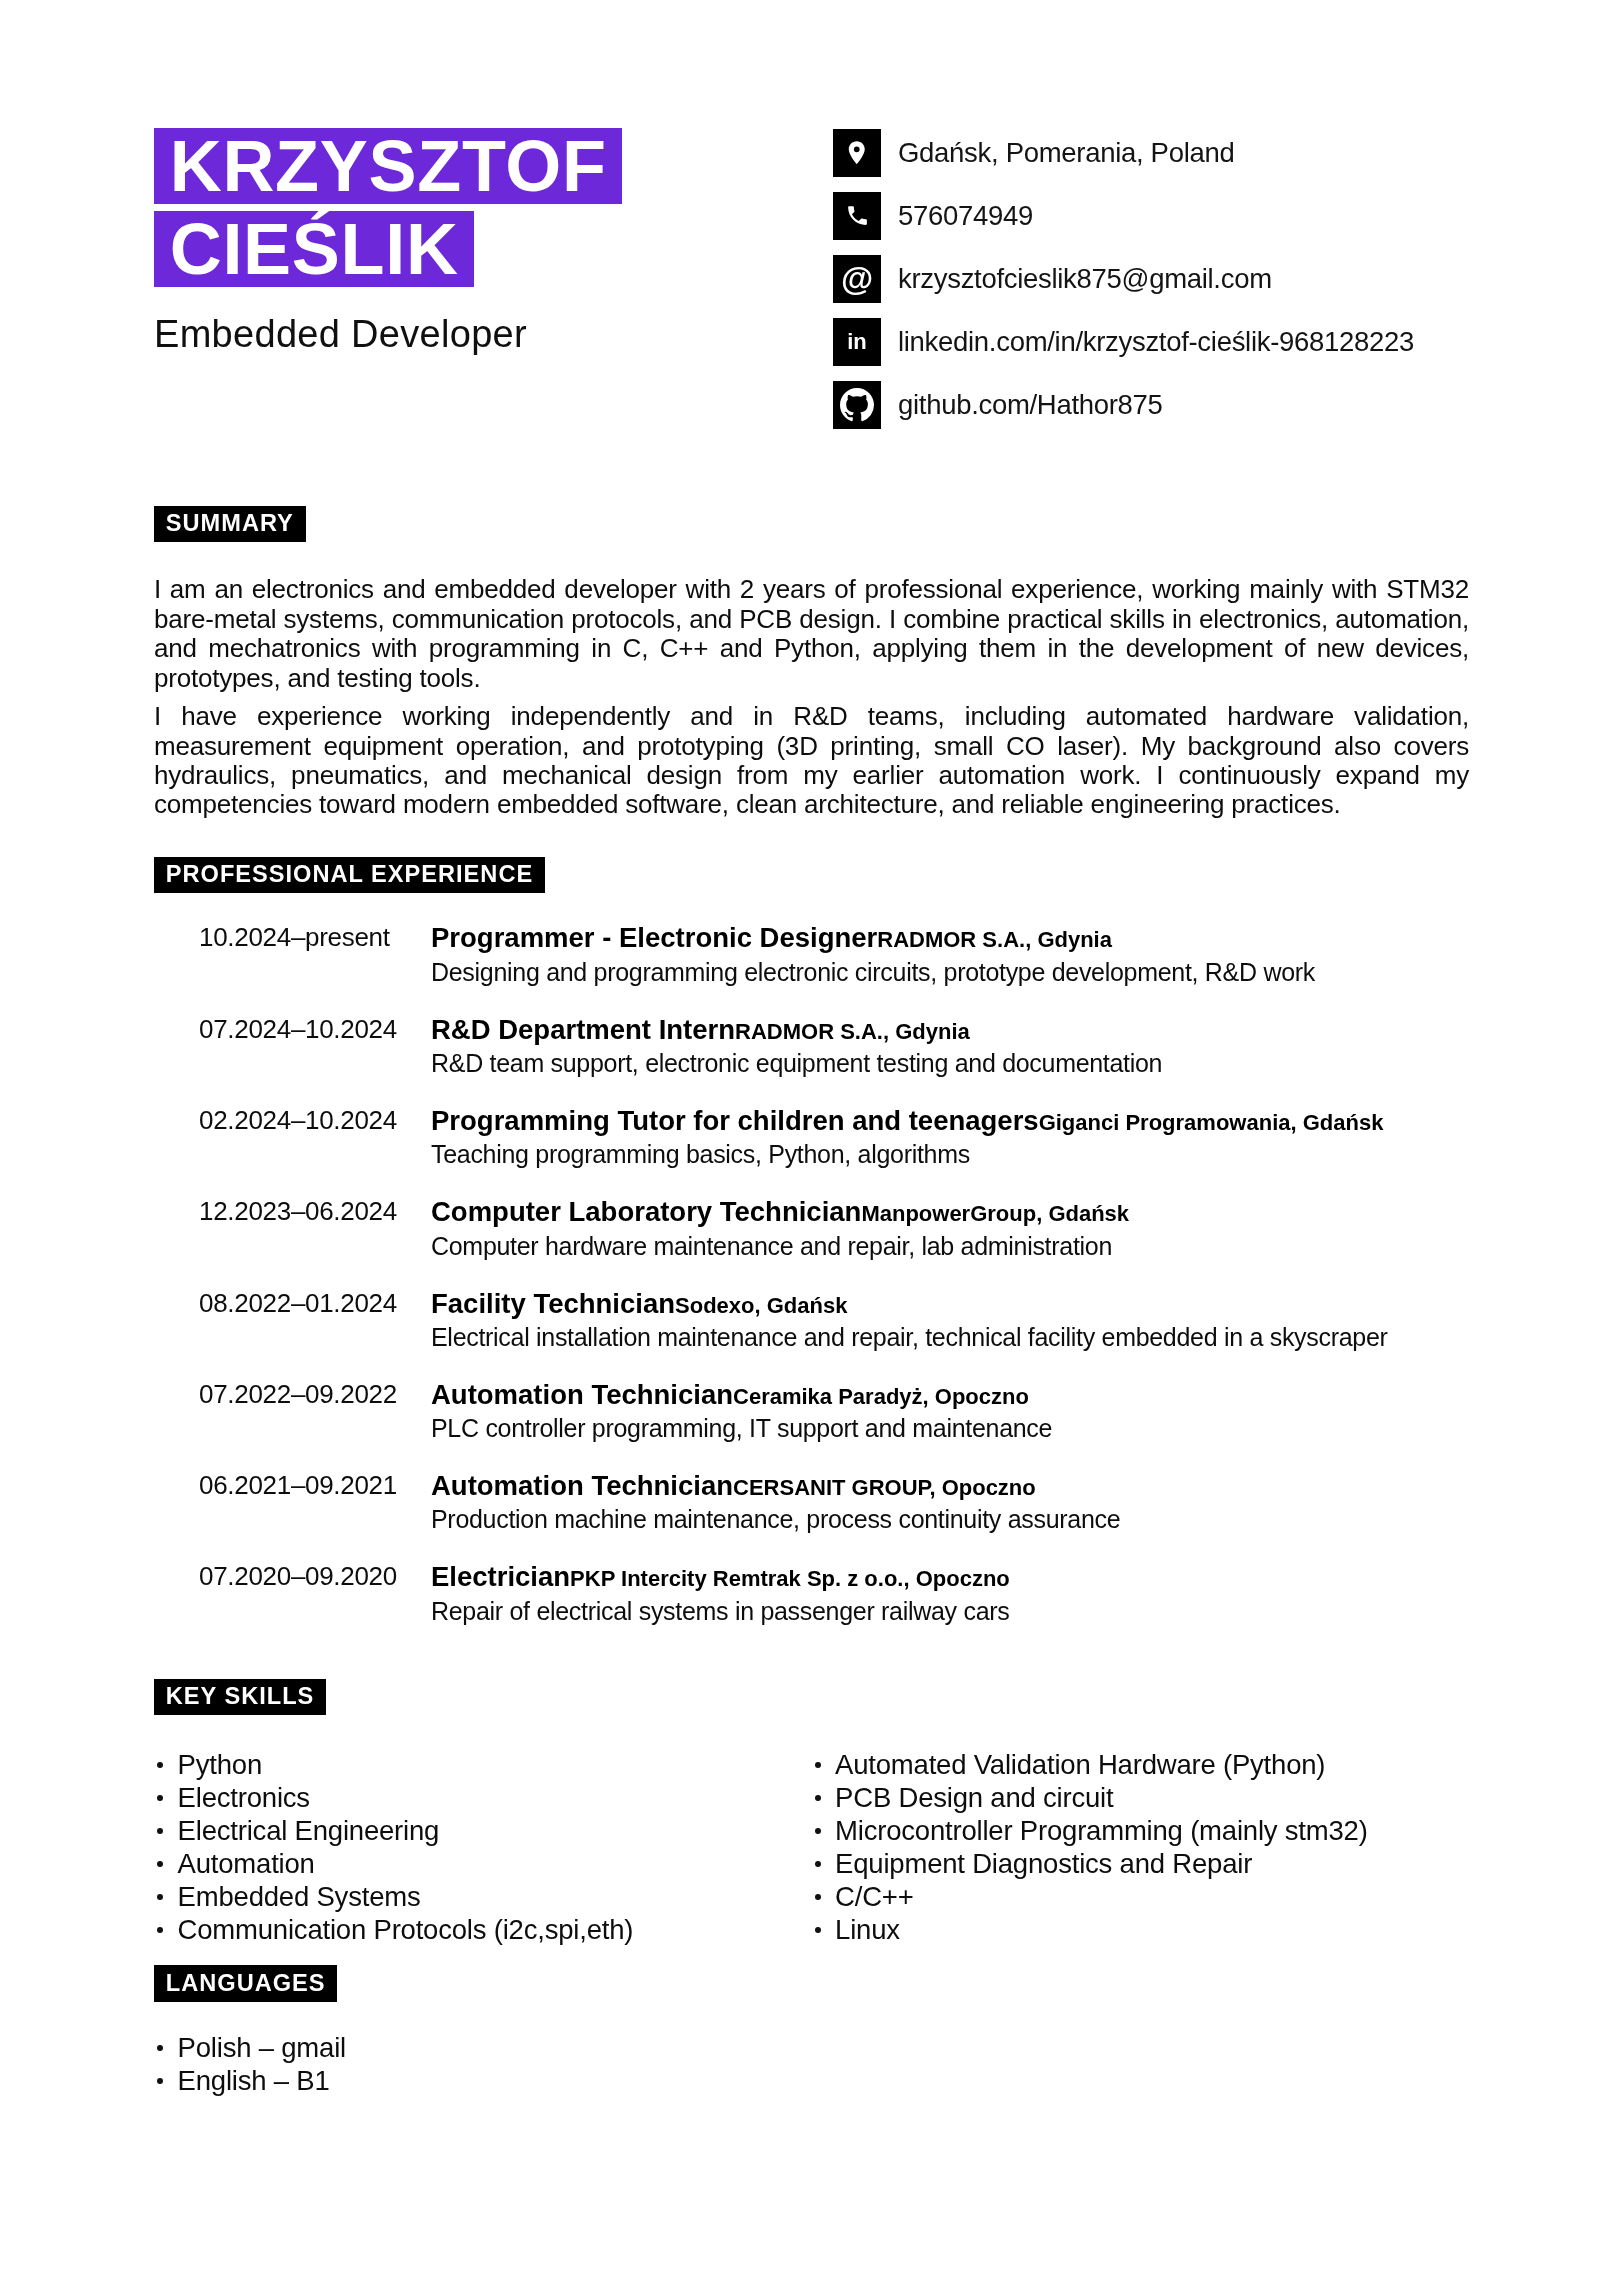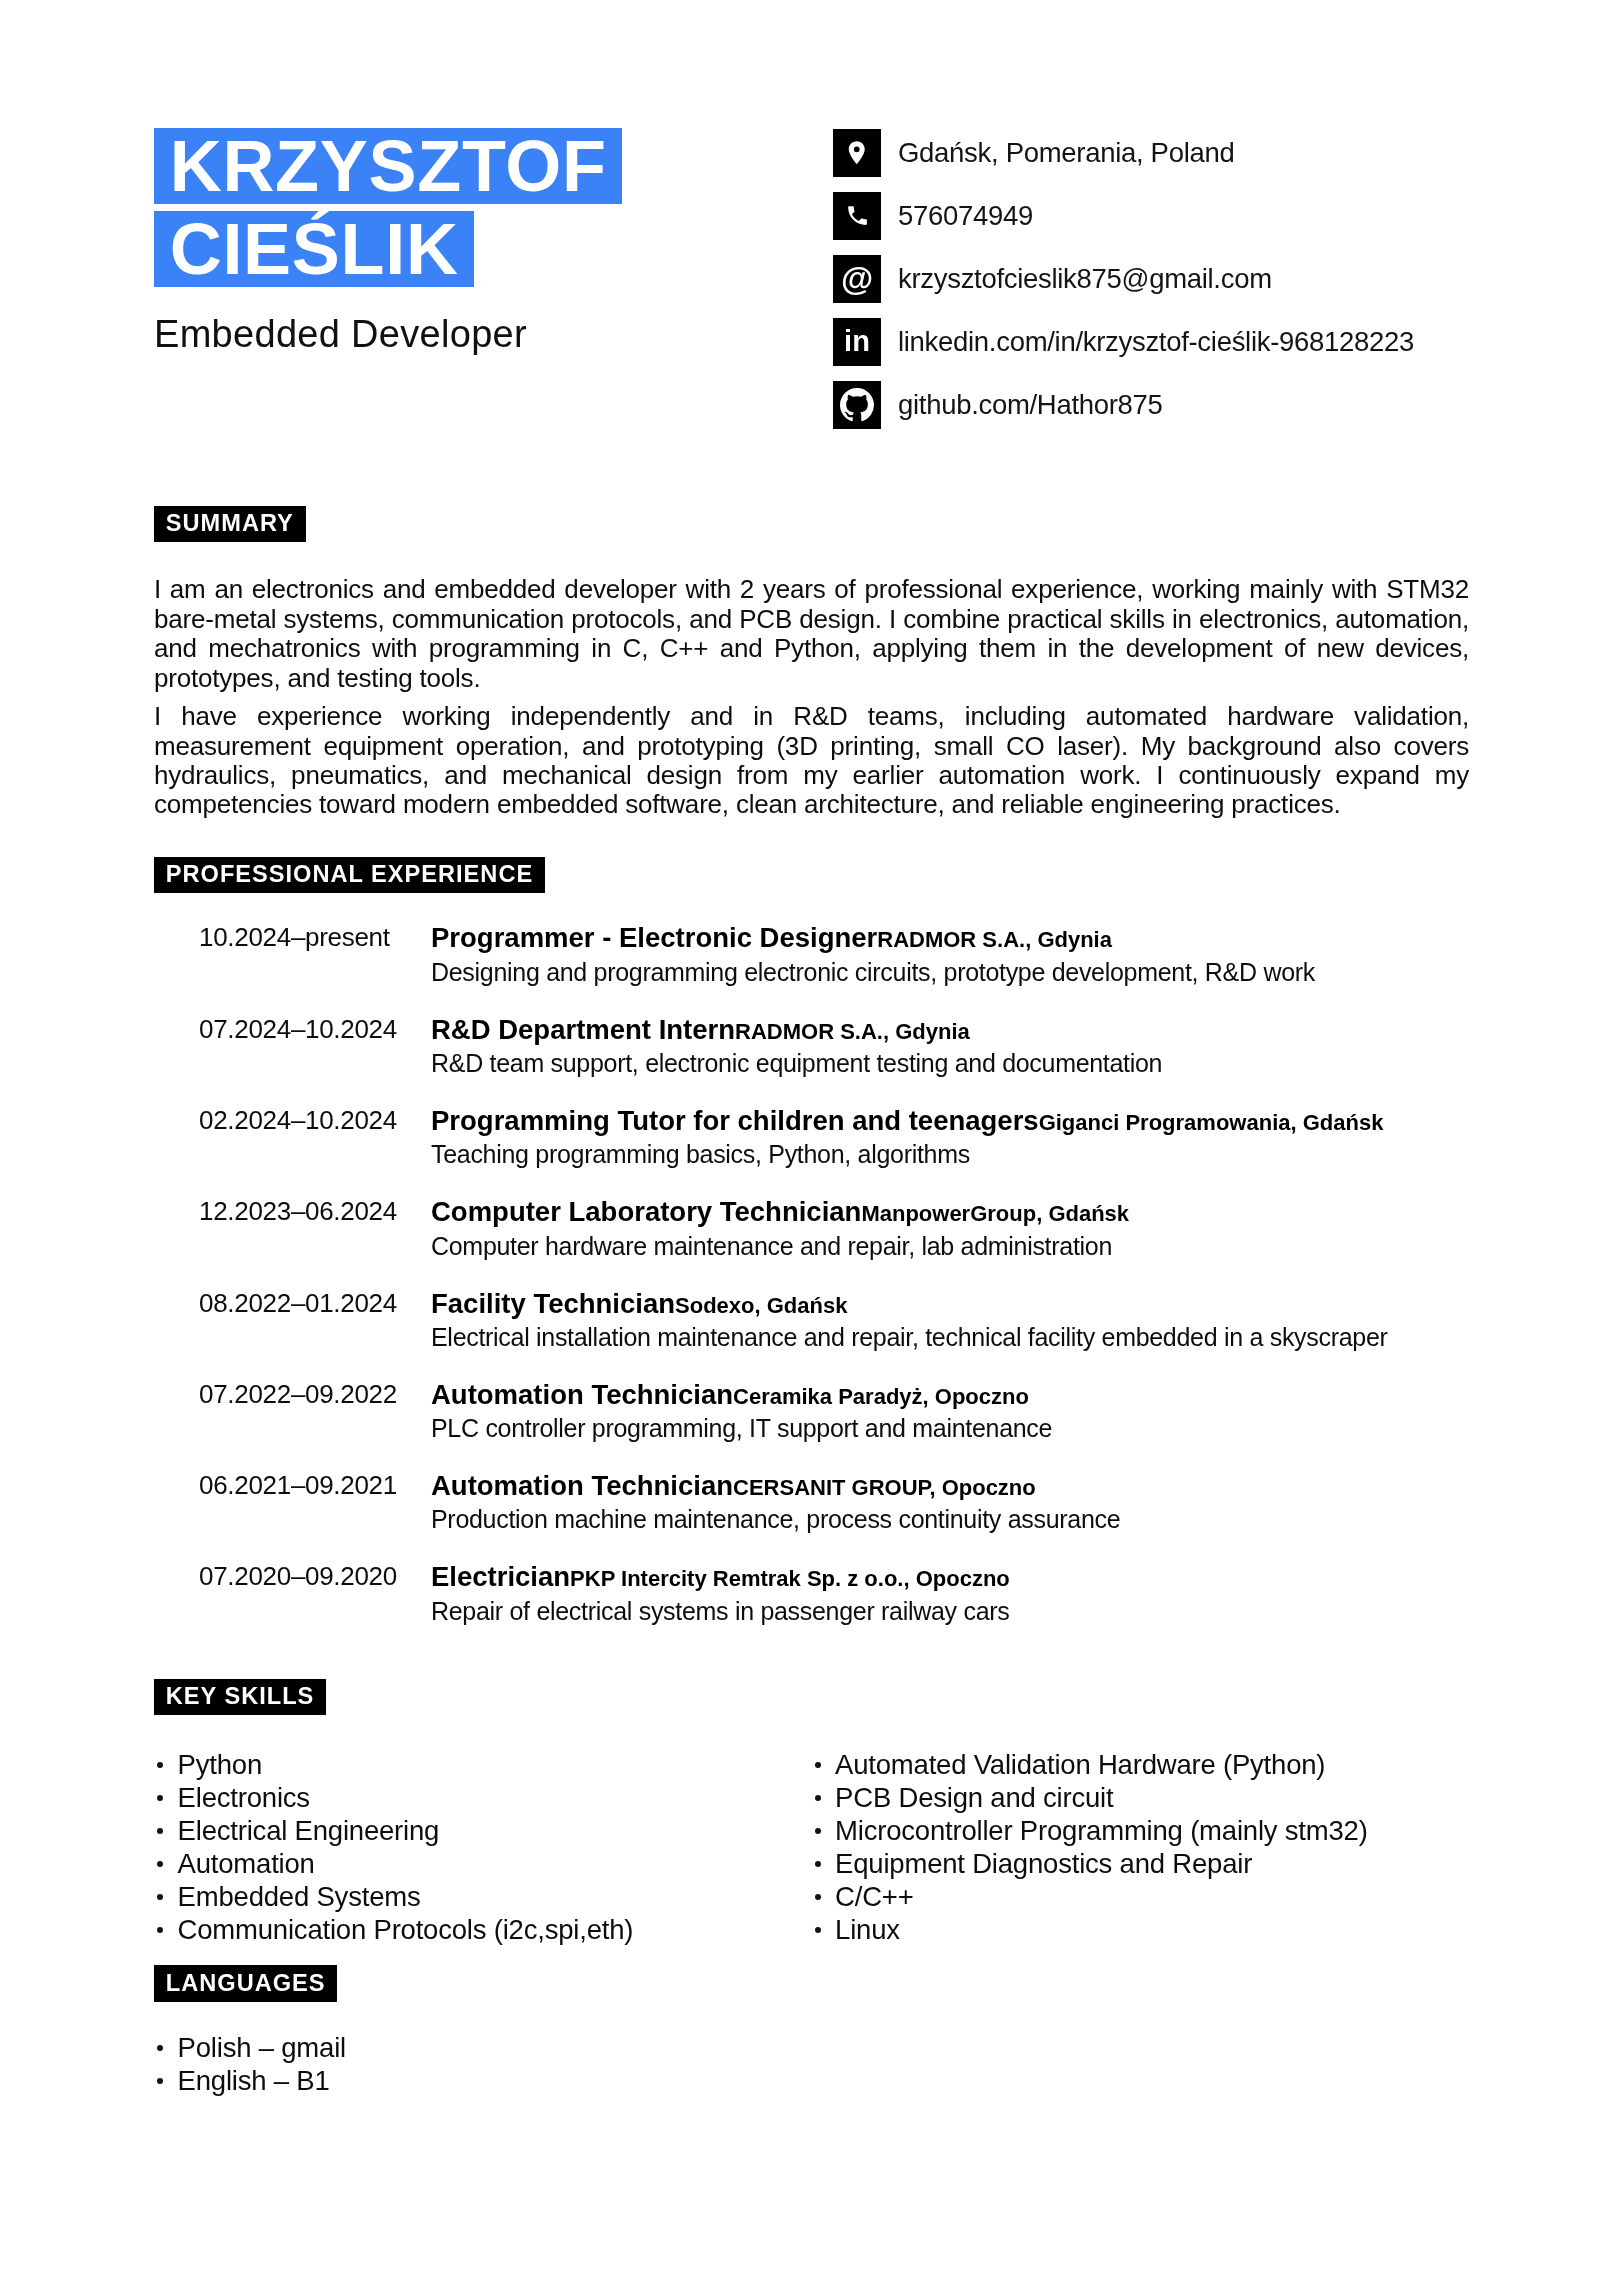--- a/index.html
+++ b/index.html
@@ -13,21 +13,21 @@
     overflow: hidden;
     font-family: "Liberation Sans", sans-serif;
     color: #111111;
   }
 
   
   .header { display: flex; justify-content: space-between; align-items: flex-start; }
   .name-block { flex: 0 0 auto; }
   .name-box {
     display: inline-block;
-    background: #3b82f6;
+    background: #6d28d9;
     color: #ffffff;
     font-size: 72px;
     font-weight: 700;
     line-height: 76px;
     padding: 0 15.7px;
     letter-spacing: 0.7px;
     white-space: nowrap;
   }
   .name-row { margin-bottom: 6.5px; }
   .job-title {
@@ -42,21 +42,21 @@
   .contact-row { display: flex; align-items: center; height: 48px; margin-bottom: 15px; padding-left: 12px; }
   .cicon {
     flex: 0 0 48px;
     width: 48px; height: 48px;
     background: #000000;
     color: #ffffff;
     display: flex; align-items: center; justify-content: center;
   }
   .cicon svg { display: block; }
   .glyph-at { font-size: 33px; font-weight: 600; line-height: 1; }
-  .glyph-in { font-size: 29px; font-weight: 700; line-height: 1; letter-spacing: 0; }
+  .glyph-in { font-size: 22px; font-weight: 700; line-height: 1; letter-spacing: 0; }
   .ctext {
     margin-left: 17px;
     font-size: 27.5px;
     letter-spacing: -0.3px;
     color: #141414;
     white-space: nowrap;
   }
 
   
   .sec-h {

